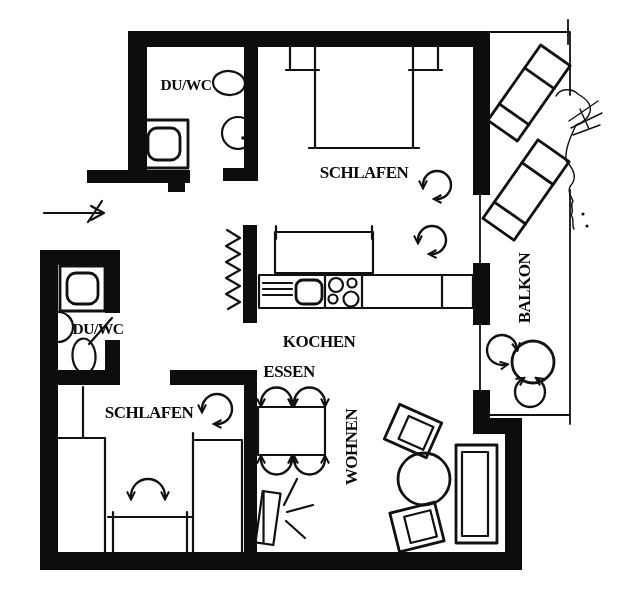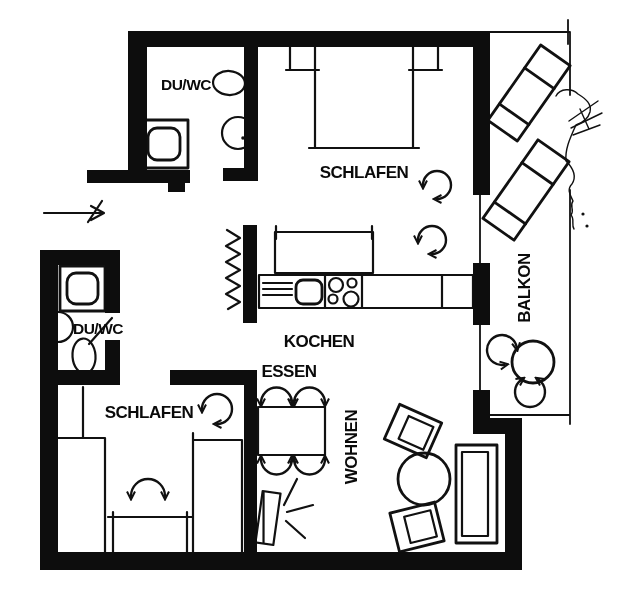--- a/index.html
+++ b/index.html
@@ -1,17 +1,17 @@
 <!DOCTYPE html>
 <html><head>
 <meta charset="utf-8">
 <style>
   html,body{margin:0;padding:0;background:#e8e8e8;}
   .stage{width:632px;height:600px;background:#ffffff;position:relative;margin:0 auto;
-         font-family:Liberation Sans, sans-serif;}
+         font-family:Liberation Serif, serif;}
   svg{display:block}
   .wall{fill:#0d0d0d;stroke:none}
   .thin{fill:none;stroke:#111;stroke-width:1.8;stroke-linecap:round}
   .furn{fill:none;stroke:#111;stroke-width:2.2;stroke-linecap:round;stroke-linejoin:round}
   .furn-thick{fill:none;stroke:#111;stroke-width:2.8;stroke-linecap:round;stroke-linejoin:round}
   .arc{fill:none;stroke:#111;stroke-width:2.4;stroke-linecap:round}
   .sketch{fill:none;stroke:#111;stroke-width:1.4;stroke-linecap:round;stroke-linejoin:round}
   .room-label{font-weight:bold;font-size:17px;letter-spacing:-0.5px;fill:#0a0a0a;text-anchor:middle}
   .room-label.small{font-size:15.5px}
 </style>

